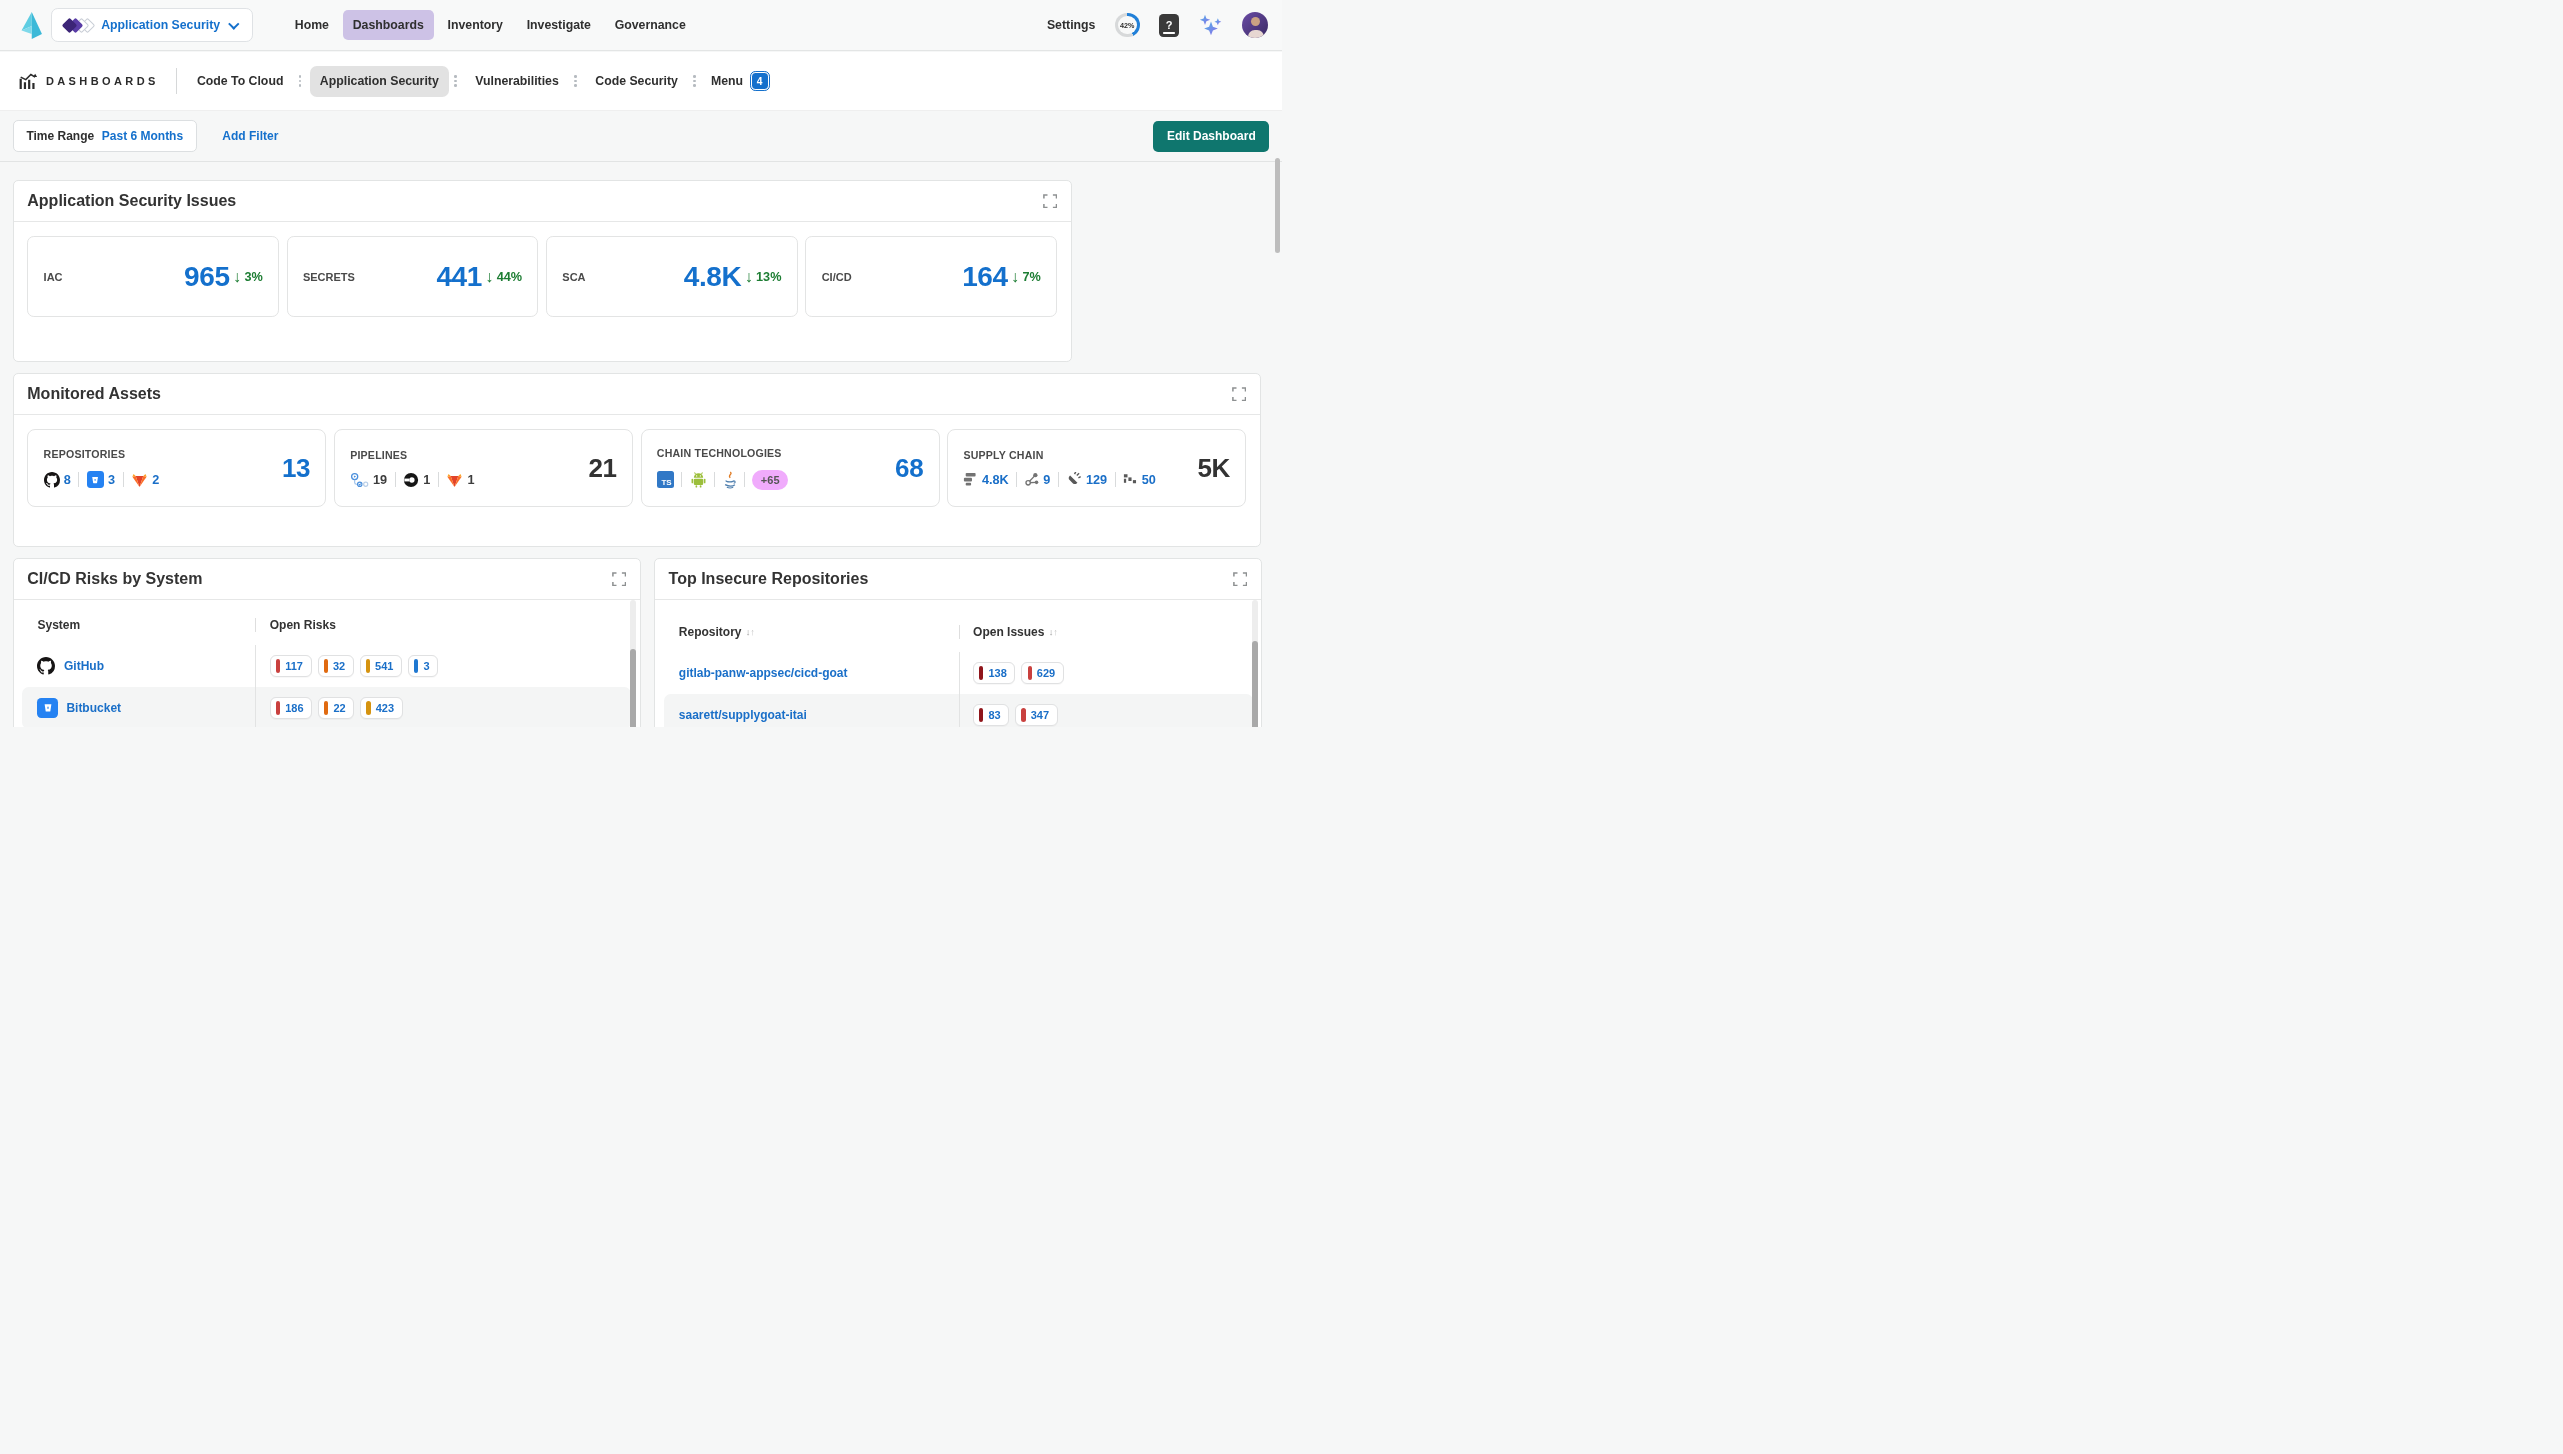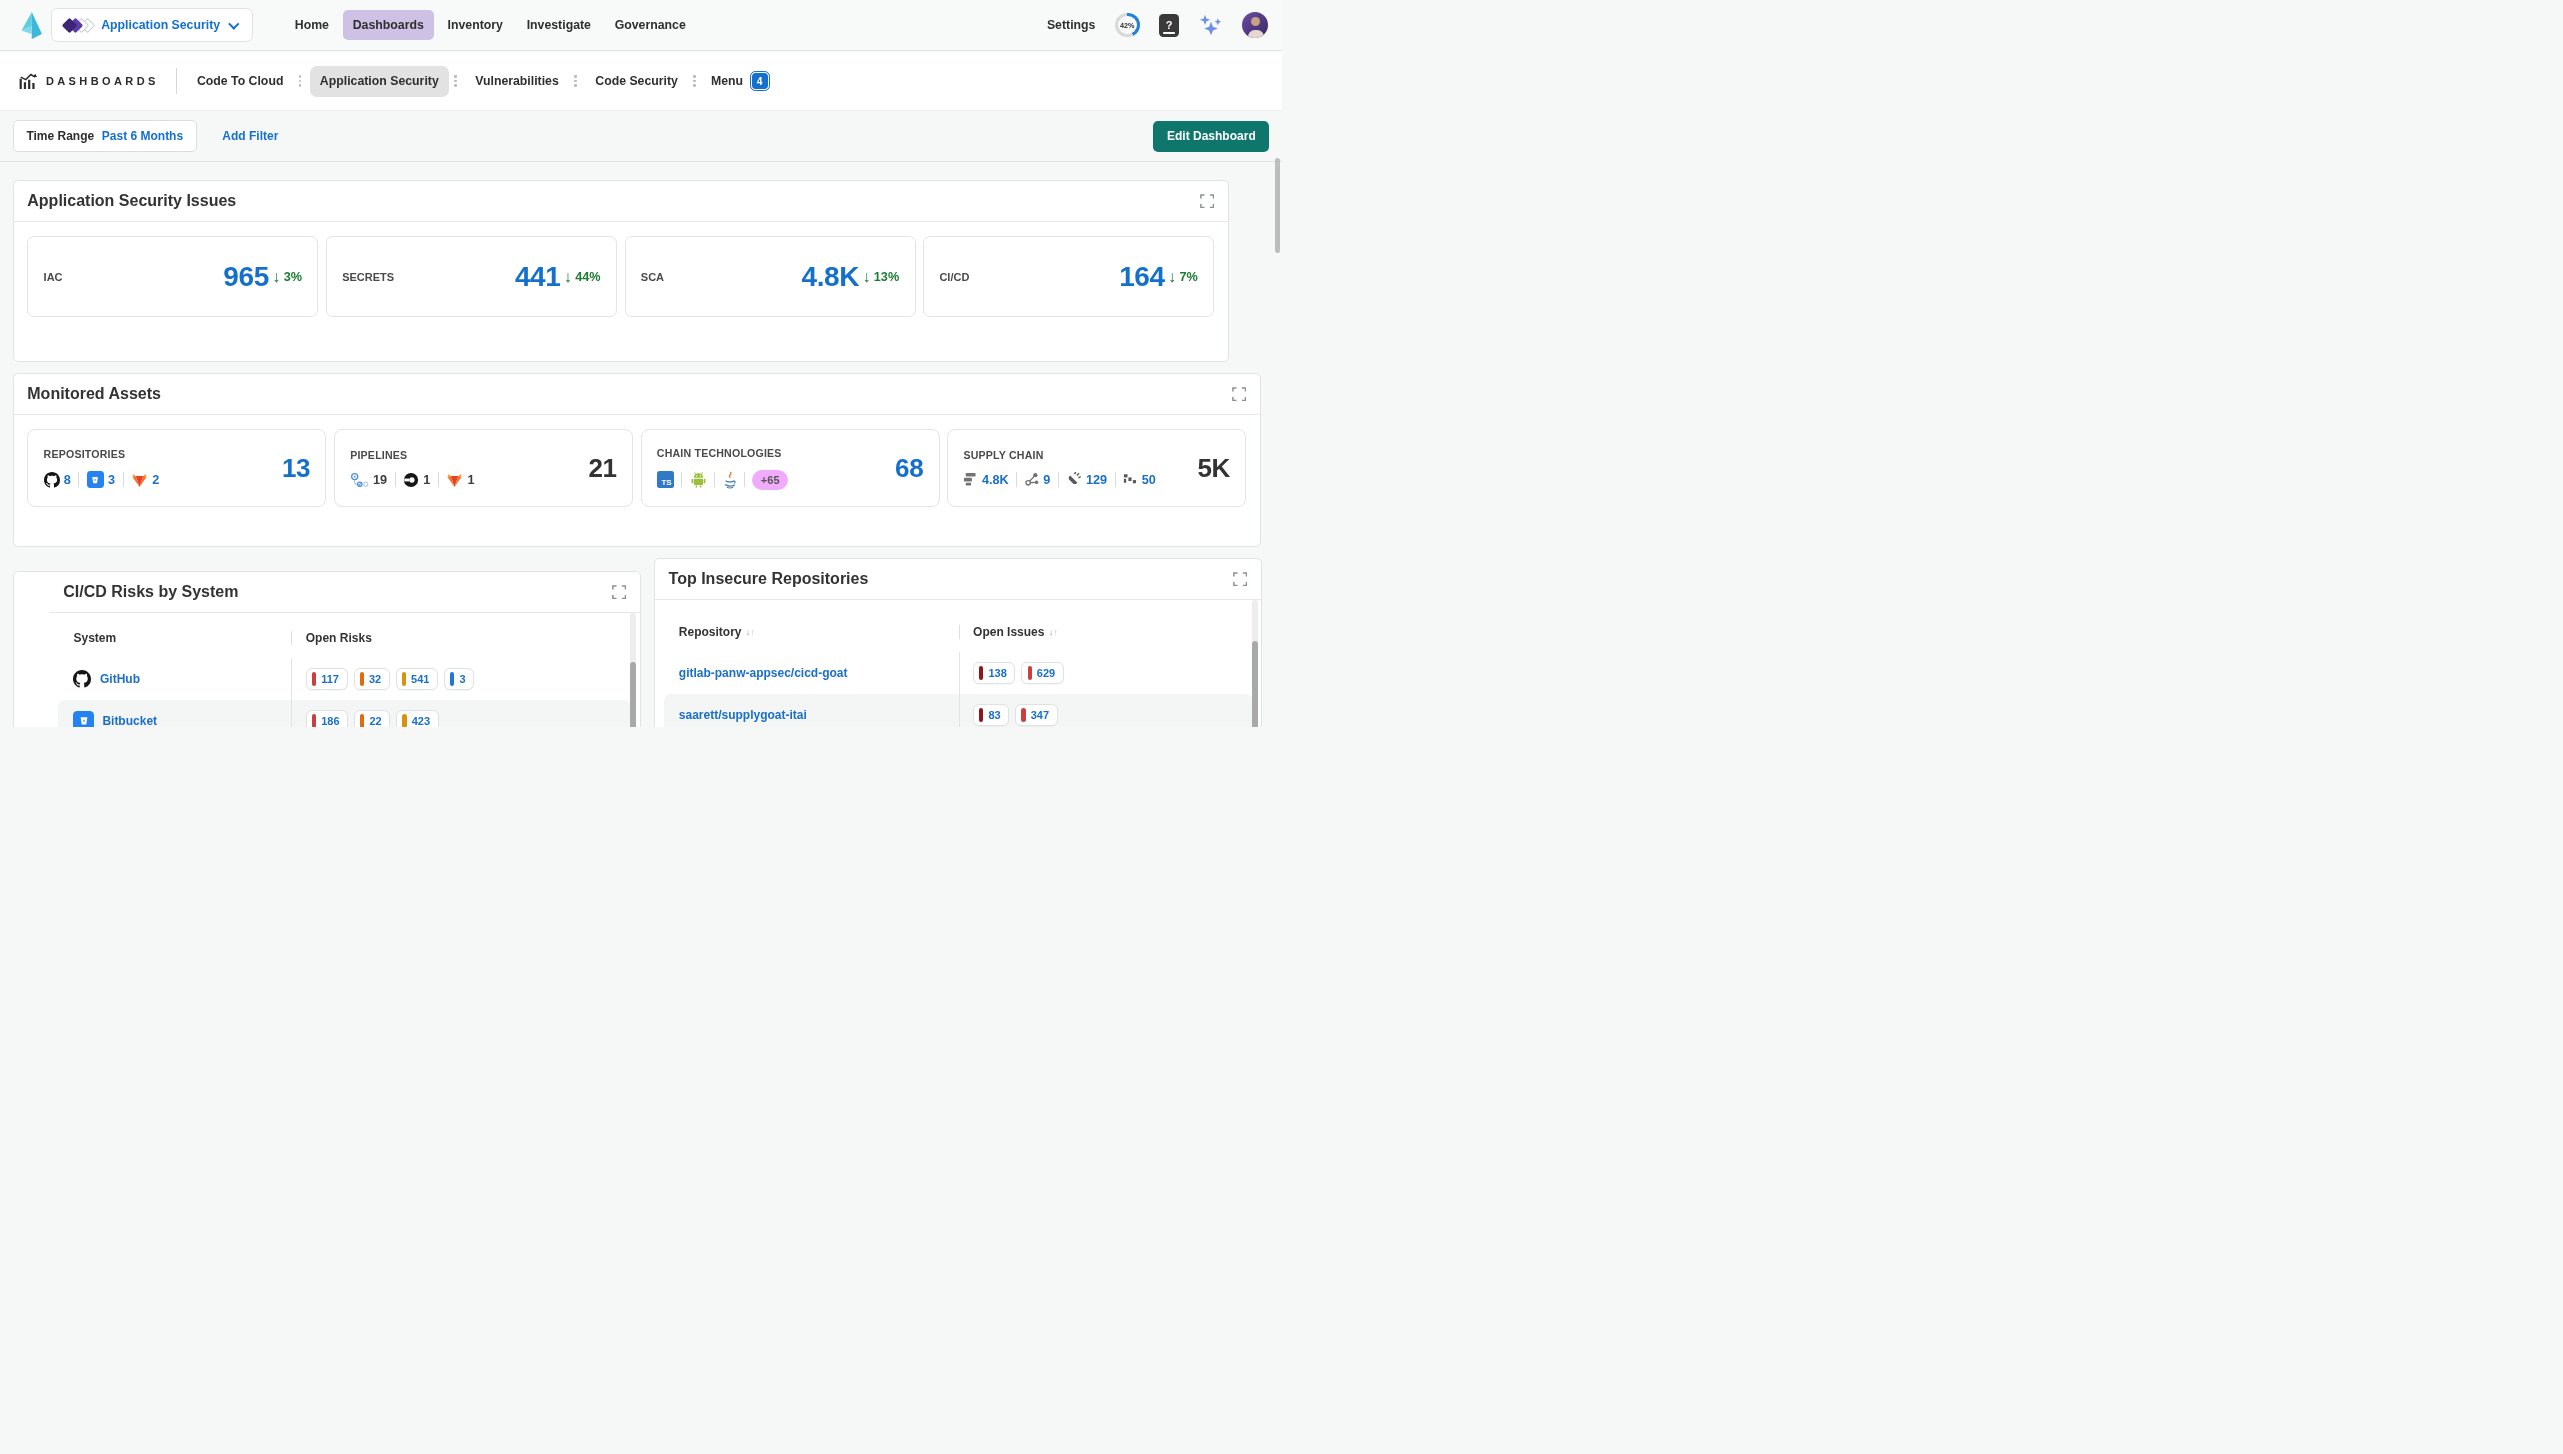--- a/index.html
+++ b/index.html
@@ -67,21 +67,21 @@
   .edit-btn { margin-left:auto; background:#0f766e; color:#fff; border:none; border-radius:5.1px; height:31px;
               padding:0 13.6px; font-size:12px; font-weight:700; font-family:inherit; cursor:pointer; }
 
   
   .panel { position:absolute; background:#fff; border:0.8px solid #e2e4e4; border-radius:5.1px; }
   .panel-head { display:flex; align-items:center; justify-content:space-between; padding:11px 13.6px; }
   .panel-title { font-size:16px; font-weight:800; color:#333; }
   .expand { cursor:pointer; display:flex; }
   .panel-div { height:0.8px; background:#e6e7e7; }
 
-  #panel-issues { left:12.7px; top:180px; width:1216px; height:182px; }
+  #panel-issues { left:12.7px; top:180px; width:1059px; height:182px; }
   #panel-assets { left:12.7px; top:373px; width:1248px; height:174px; }
   .cards-row { display:flex; gap:7.6px; padding:14.4px 13.6px; }
   .kpi-card { flex:1; border:0.8px solid #e3e4e4; border-radius:6.8px; height:81px; display:flex;
               align-items:center; justify-content:space-between; padding:0 15.3px; }
   .kpi-label { font-size:11px; font-weight:600; color:#4a4a4a; }
   .kpi-value-wrap { display:flex; align-items:center; gap:3.4px; }
   .kpi-value { font-size:28px; font-weight:700; color:#1470cc; letter-spacing:-0.4px; }
   .down-arrow { color:#1d7d33; font-size:16px; font-weight:900; line-height:1; }
   .kpi-delta { color:#1d7d33; font-size:12.7px; font-weight:800; }
 
@@ -96,21 +96,21 @@
   .stat-sep { width:0.8px; height:15.3px; background:#d9dbdc; }
   .asset-value { font-size:26px; font-weight:700; color:#1470cc; letter-spacing:-0.4px; }
   .asset-value.dark { color:#333; }
   .more-pill { background:#f0abfc; color:#555; border-radius:11px; font-size:11px; font-weight:600; padding:4.2px 8.5px; }
   .ts-icon { width:17px; height:17px; background:#3178c6; border-radius:2.5px; color:#fff; font-size:8px; font-weight:800;
              display:flex; align-items:flex-end; justify-content:flex-end; padding:1.7px 2.1px; }
   .bb-icon { width:17px; height:17px; background:#2582f2; border-radius:3.4px; display:flex; align-items:center; justify-content:center; }
   .bb-icon.lg { width:20.4px; height:20.4px; border-radius:4.2px; }
 
   
-  #panel-cicd  { left:12.7px; top:571px; width:628px; height:208px; overflow:hidden;padding-left:36px; }
+  #panel-cicd  { left:12.7px; top:558px; width:628px; height:208px; overflow:hidden; }
   #panel-repos { left:654px; top:558px; width:608px; height:208px; overflow:hidden; }
   .tbl { position:relative; padding:0 8.5px; }
   .tbl-head { display:flex; padding:18.7px 0 12.7px 0; }
   .th { font-size:12px; font-weight:800; color:#333; display:flex; align-items:center; gap:4.2px; }
   .col1 { width:233px; padding-left:15.3px; }
   .col2 { flex:1; padding-left:13.6px; }
   .tbl-head .col2 { border-left:0.8px solid #dedede; }
   .sort { display:flex; font-size:9.3px; line-height:1; cursor:pointer; }
   .sort .dn { color:#9a9a9a; } .sort .up { color:#c3c3c3; }
   .trow { display:flex; align-items:stretch; border-radius:6.8px; min-height:42px; }

